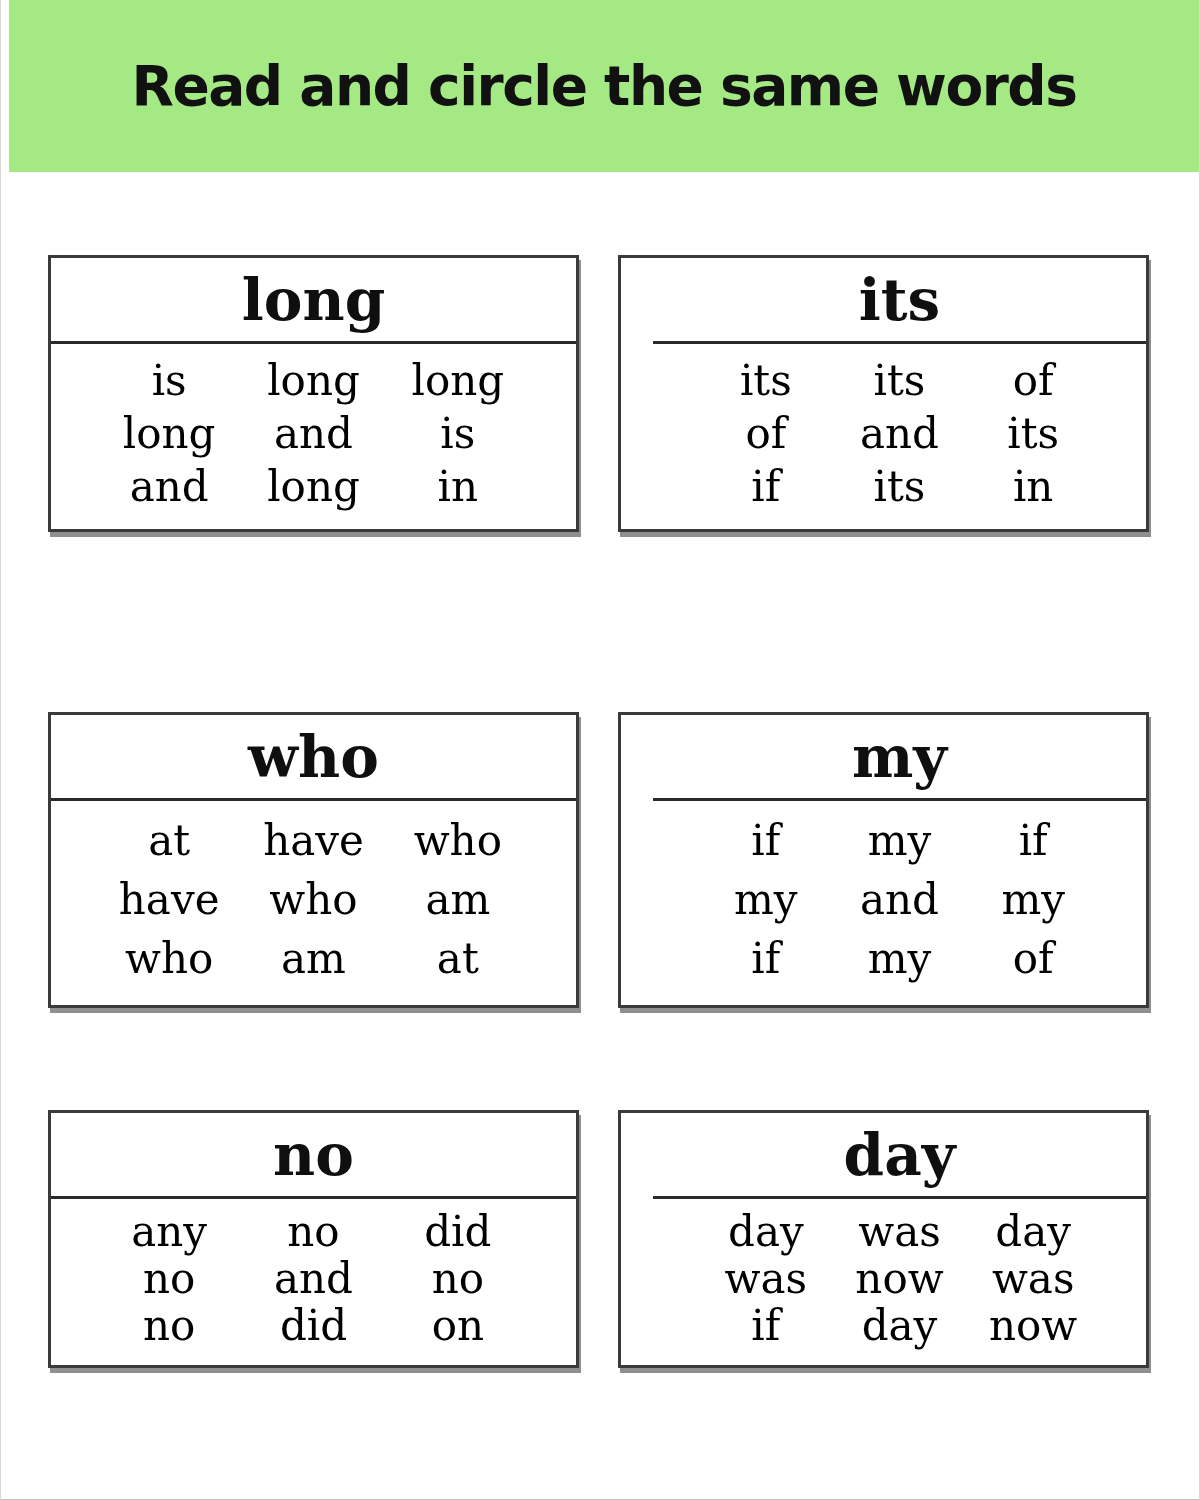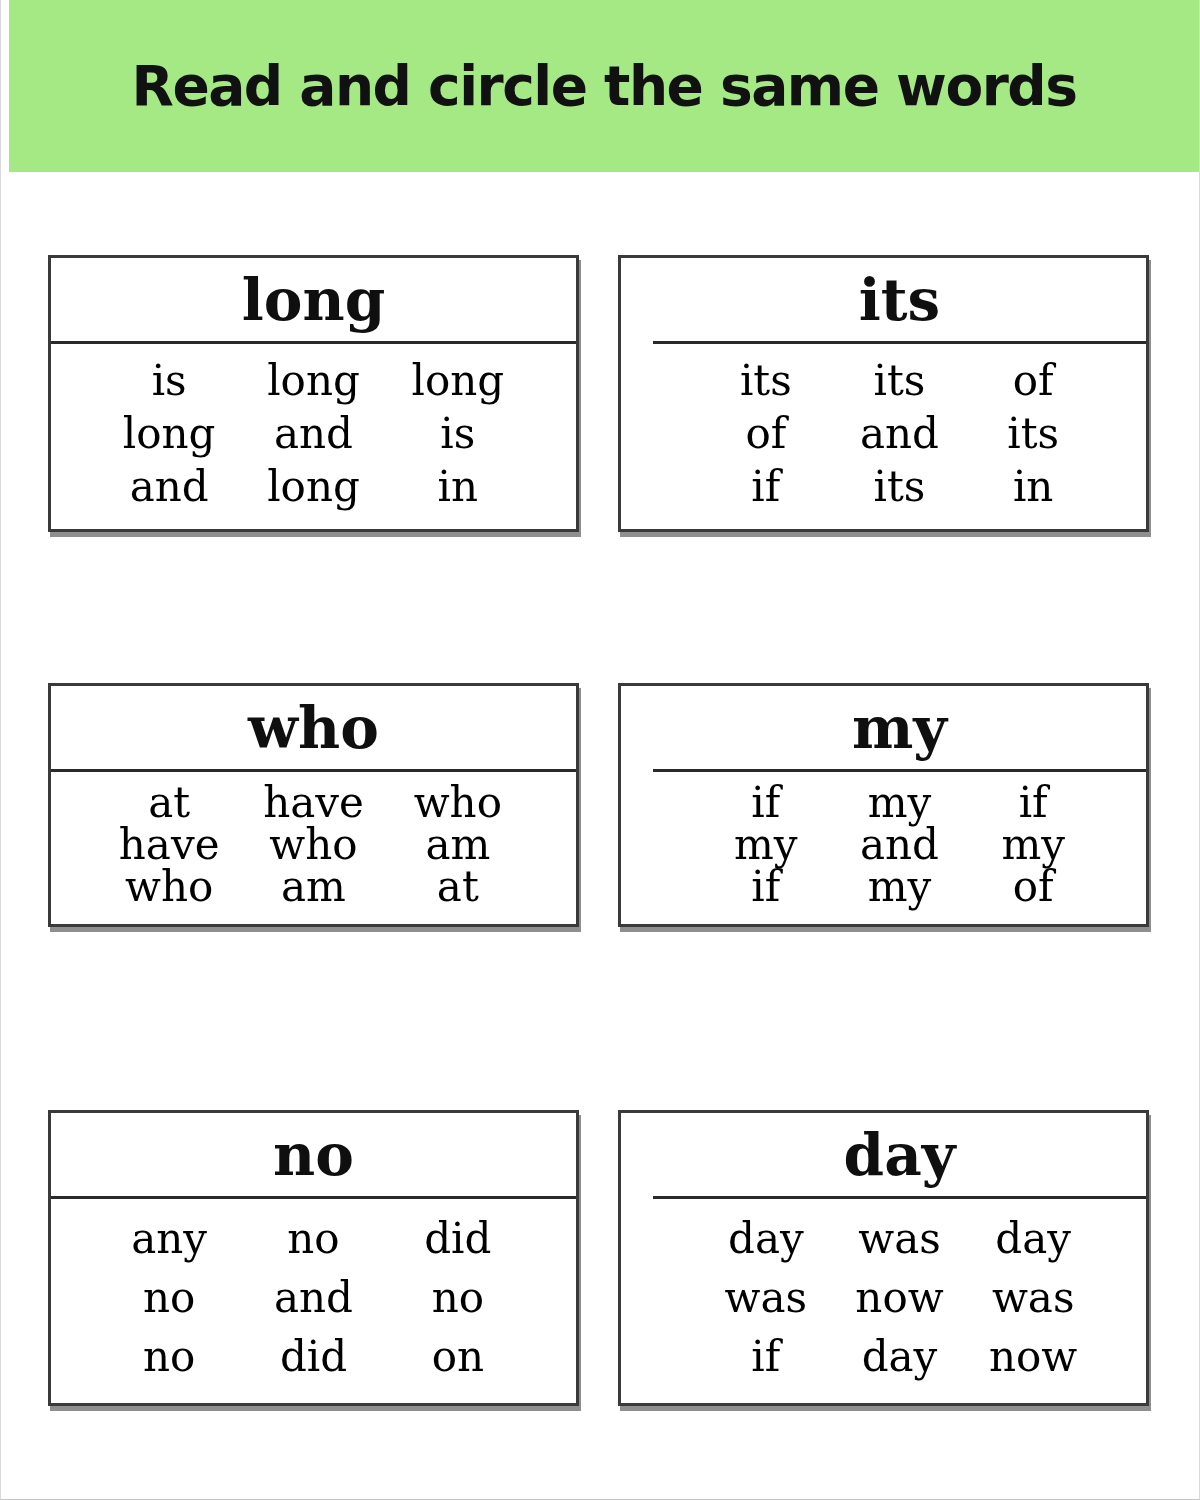--- a/index.html
+++ b/index.html
@@ -38,22 +38,22 @@
     background: #ffffff;
     border: 3px solid #3a3a3a;
     box-shadow: 2px 5px 0 #8f8f8f;
     box-sizing: border-box;
     display: flex;
     flex-direction: column;
   }
   .col-l { left: 47px; }
   .col-r { left: 617px; padding-left: 32px; }
   .row1 { top: 255px; height: 277px; }
-  .row2 { top: 683px; height: 244px; }
-  .row3 { top: 1110px; height: 296px; }
+  .row2 { top: 712px; height: 296px; }
+  .row3 { top: 1110px; height: 258px; }
   .wordbox-header {
     height: 83px;
     flex: 0 0 auto;
     border-bottom: 3px solid #2a2a2a;
     display: flex;
     align-items: center;
     justify-content: center;
     font-family: "DejaVu Serif", serif;
     font-weight: bold;
     font-size: 58px;

